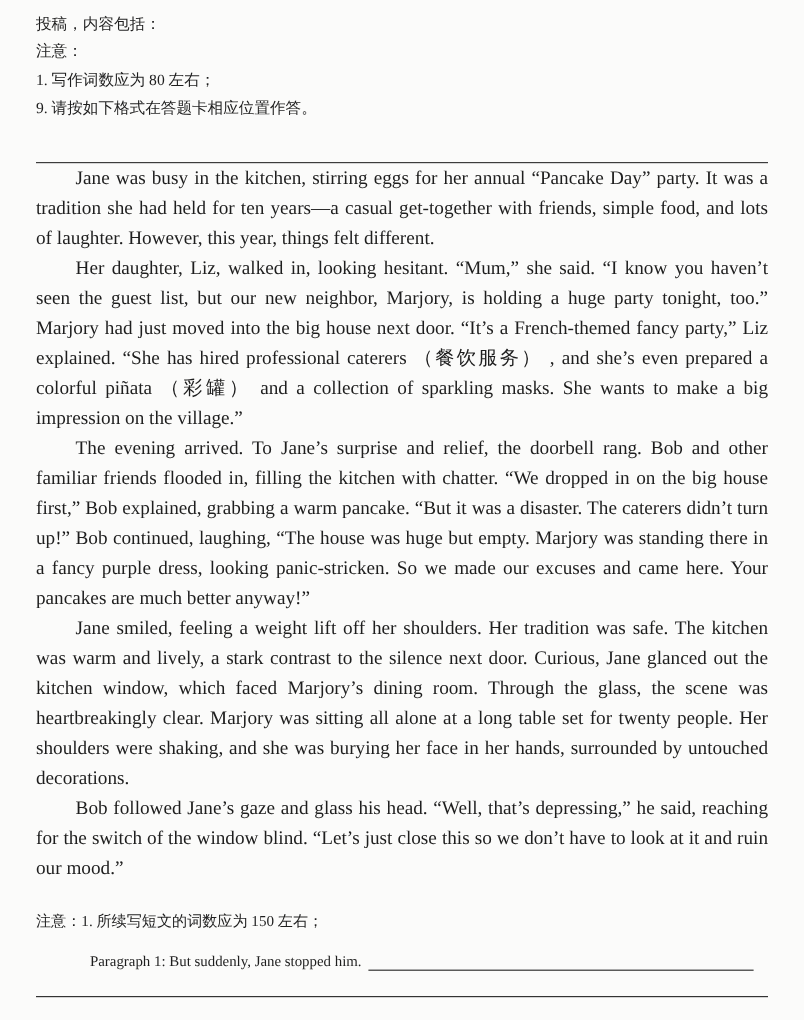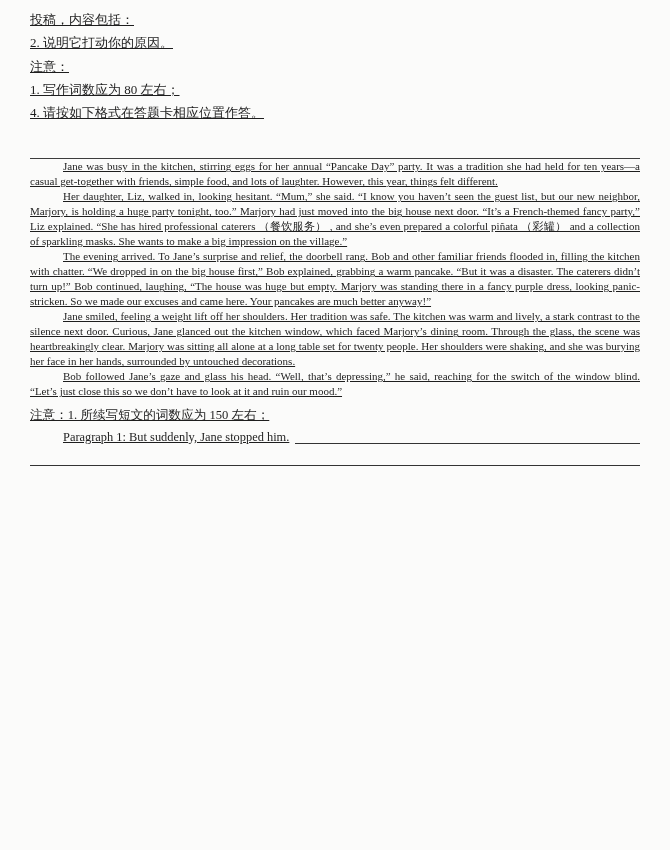--- a/index.html
+++ b/index.html
@@ -7,21 +7,20 @@
     width: 670px; height: 850px;
     background: #fbfbfa;
     overflow: hidden;
     font-family: "Liberation Serif", "DejaVu Serif", serif;
     color: #1e1e1e;
   }
   .page {
     box-sizing: border-box;
     width: 670px; height: 807px;
     padding: 8px 30px 0 30px;
-    text-decoration: underline;
   }
   .intro p {
     margin: 0;
     font-size: 13px;
     line-height: 23.3px;
     white-space: nowrap;
   }
   .divider {
     border: none;
     border-top: 1.6px solid #3c3c3c;
@@ -29,35 +28,35 @@
   }
   .heading, .instruction {
     margin: 0;
     font-size: 13px;
     line-height: 23.5px;
     white-space: nowrap;
   }
   .heading { margin-top: 13px; }
   .story p {
     margin: 0;
-    font-size: 11px;
-    line-height: 15px;
+    font-size: 16px;
+    line-height: 25px;
     text-align: justify;
     text-indent: 33px;
   }
-  .notes { margin-top: 6px; }
+  .notes { margin-top: 22px; }
   .notes p {
     margin: 0;
     font-size: 12.6px;
     line-height: 21.3px;
   }
   .lead-row {
     display: flex;
     align-items: flex-end;
-    margin: 0;
+    margin: 12px;
     padding-left: 33px;
     font-size: 12.4px;
     line-height: 21.3px;
     text-align: right;
   }
   .lead-text { white-space: nowrap; }
   .blank {
     flex: 1;
     height: 0;
     border-bottom: 1.1px solid #333;
@@ -71,24 +70,23 @@
   }
   .p2-row { margin-top: 15px; }
 </style>
 </head>
 <body>
 
 <div class="page">
 
   <div class="intro">
     <p>投稿，内容包括：</p>
-    <p>2. 说明它打动你的原因。</p>
     <p>注意：</p>
     <p>1. 写作词数应为 80 左右；</p>
-    <p>4. 请按如下格式在答题卡相应位置作答。</p>
+    <p>9. 请按如下格式在答题卡相应位置作答。</p>
   </div>
 
   <hr class="divider">
 
 
   <div class="story">
     <p>Jane was busy in the kitchen, stirring eggs for her annual “Pancake Day” party. It was a tradition she had held for ten years—a casual get-together with friends, simple food, and lots of laughter. However, this year, things felt different.</p>
     <p>Her daughter, Liz, walked in, looking hesitant. “Mum,” she said. “I know you haven’t seen the guest list, but our new neighbor, Marjory, is holding a huge party tonight, too.” Marjory had just moved into the big house next door. “It’s a French-themed fancy party,” Liz explained. “She has hired professional caterers （餐饮服务） , and she’s even prepared a colorful piñata （彩罐）  and a collection of sparkling masks. She wants to make a big impression on the village.”</p>
     <p>The evening arrived. To Jane’s surprise and relief, the doorbell rang. Bob and other familiar friends flooded in, filling the kitchen with chatter. “We dropped in on the big house first,” Bob explained, grabbing a warm pancake. “But it was a disaster. The caterers didn’t turn up!” Bob continued, laughing, “The house was huge but empty. Marjory was standing there in a fancy purple dress, looking panic-stricken. So we made our excuses and came here. Your pancakes are much better anyway!”</p>
     <p>Jane smiled, feeling a weight lift off her shoulders. Her tradition was safe. The kitchen was warm and lively, a stark contrast to the silence next door. Curious, Jane glanced out the kitchen window, which faced Marjory’s dining room. Through the glass, the scene was heartbreakingly clear. Marjory was sitting all alone at a long table set for twenty people. Her shoulders were shaking, and she was burying her face in her hands, surrounded by untouched decorations.</p>

